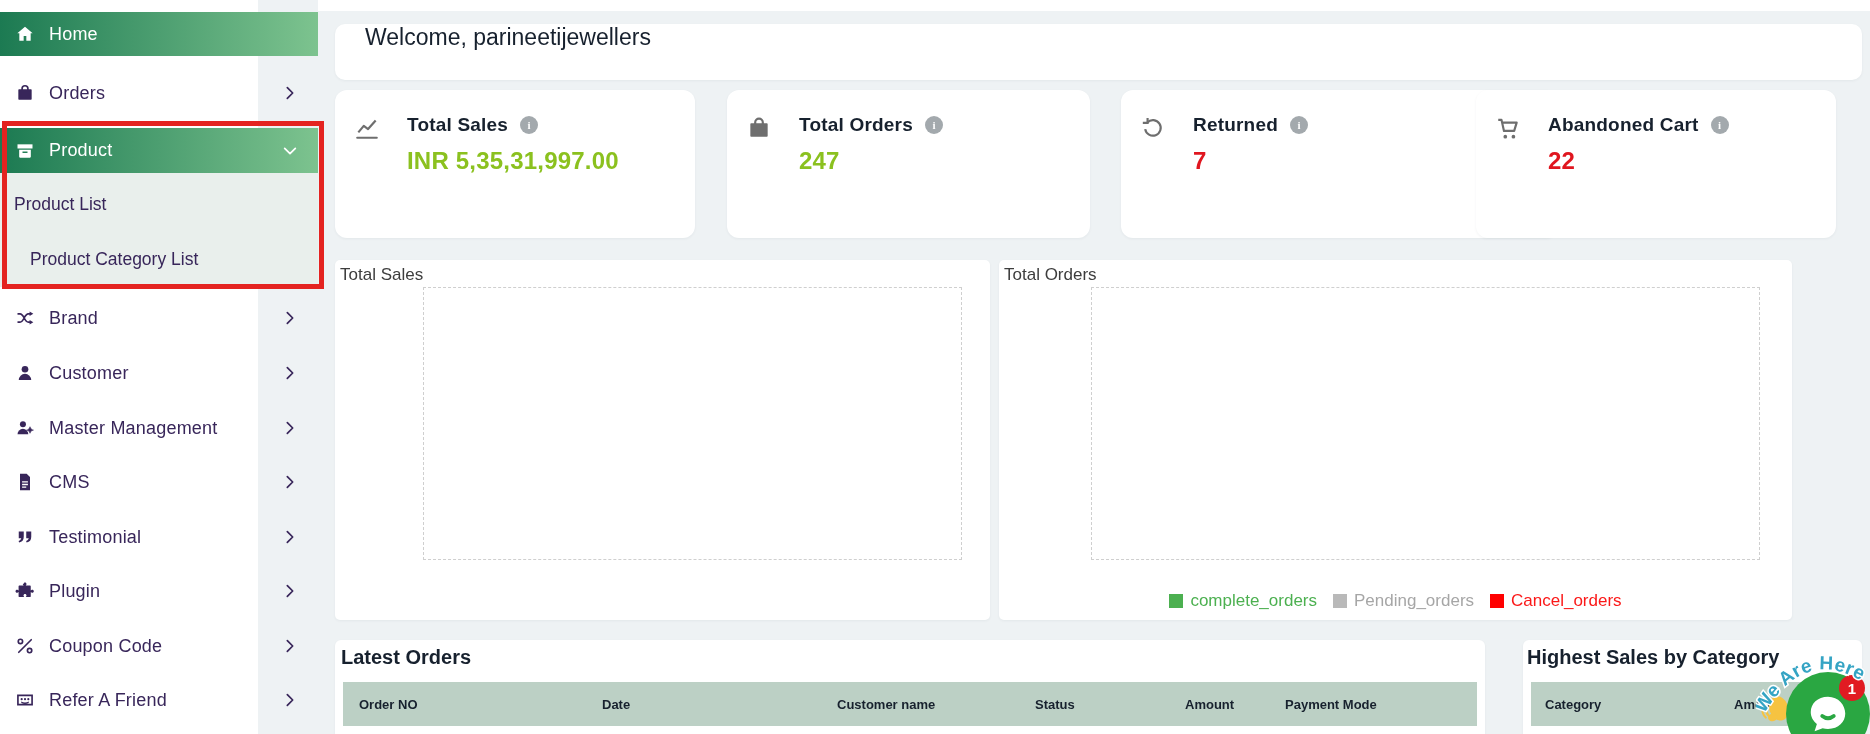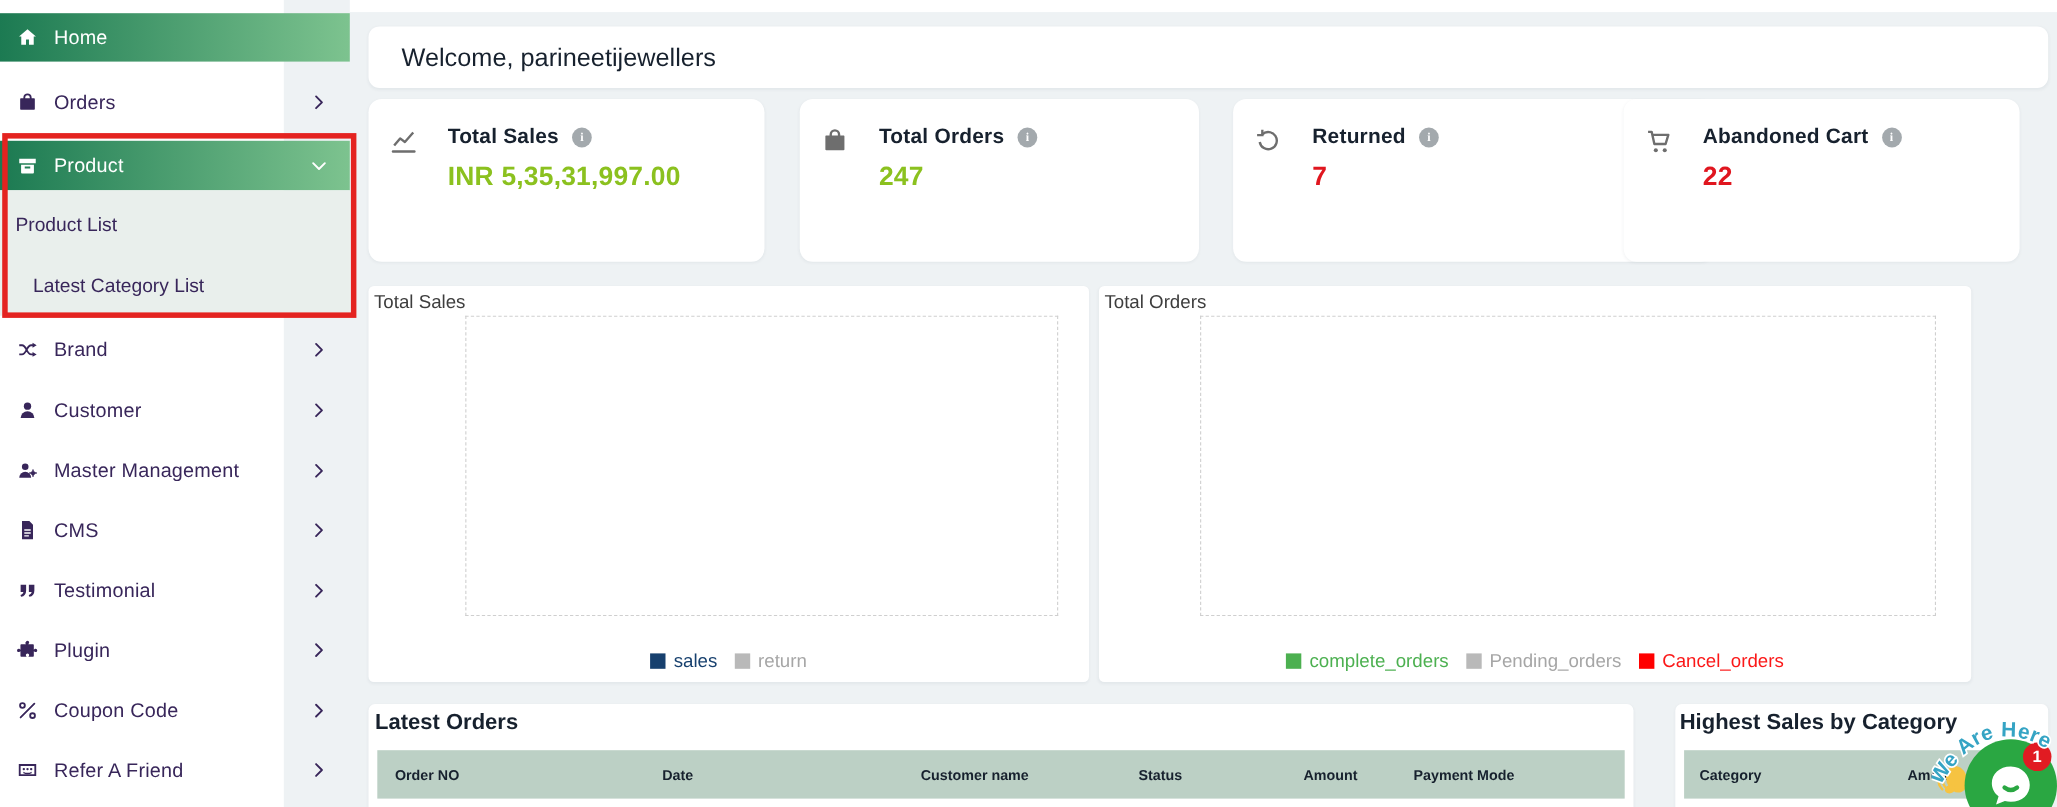--- a/index.html
+++ b/index.html
@@ -18,21 +18,21 @@
   .nav-active{background:linear-gradient(90deg,#1c7a52,#7dc38f);color:#fff;}
   .submenu{position:absolute;left:0;top:173px;width:318px;height:114px;background:#e9efec;}
   .sub-item{position:absolute;left:0;width:318px;height:44px;display:flex;align-items:center;
             padding-left:30px;box-sizing:border-box;color:#38265a;font-size:17.5px;cursor:pointer;}
   .annotation-box{position:absolute;left:2px;top:121px;width:322px;height:168px;
                   border:5px solid #e42320;box-sizing:border-box;z-index:6;pointer-events:none;}
 
   
   .topstrip{position:absolute;left:318px;top:0;width:1552px;height:11px;background:#fff;}
   .card{position:absolute;background:#fff;border-radius:10px;box-shadow:0 1px 3px rgba(20,40,60,.05);}
-  .welcome-card{left:335px;top:24px;width:1527px;height:56px;display:flex;align-items:center;padding:0 30px;box-sizing:border-box;}
+  .welcome-card{left:335px;top:24px;width:1527px;height:56px;display:flex;align-items:flex-start;padding:0 30px;box-sizing:border-box;}
   .welcome-text{font-size:23px;font-weight:400;color:#17212e;}
 
   .stat-card{top:90px;height:148px;border-radius:12px;}
   .stat-icon{position:absolute;left:19px;top:25px;color:#6e6e6e;}
   .stat-icon svg{width:26px;height:26px;}
   .stat-title-row{position:absolute;left:72px;top:24px;display:flex;align-items:center;gap:12px;}
   .stat-title{font-size:19px;font-weight:700;color:#17212e;letter-spacing:.2px;}
   .info{width:18px;height:18px;border-radius:50%;background:#a3a9ad;color:#fff;display:flex;
         align-items:center;justify-content:center;font-size:11px;font-weight:700;
         font-family:"Liberation Serif",serif;cursor:pointer;}
@@ -194,21 +194,21 @@
             <use href="#i-chev-d"></use>
           </svg>
         </span>
     </div>
 
     <div class="submenu">
       <div class="sub-item" style="top:9px;padding-left:14px;">
         <span>Product List</span>
       </div>
       <div class="sub-item" style="top:64px;">
-        <span>Latest Category List</span>
+        <span>Product Category List</span>
       </div>
     </div>
 
     <div class="nav-item" style="top:296px;">
       <span class="nav-icon">
           <svg class="ic">
             <use href="#i-shuffle"></use>
           </svg>
         </span>
       <span class="nav-label">Brand</span>
@@ -372,30 +372,20 @@
     <div class="stat-title-row">
       <span class="stat-title">Abandoned Cart</span>
       <span class="info"></span>
     </div>
     <div class="stat-value" style="color: rgb(224, 22, 31);">22</div>
   </div>
 
   <div class="card chart-card" style="left:335px;width:655px;">
     <div class="chart-title">Total Sales</div>
     <div class="plot-area" style="left:88px;width:537px;height:271px;"></div>
-    <div class="legend">
-      <span class="legend-item">
-        <span class="swatch" style="background: rgb(23, 64, 110);"></span>
-        <span style="color: rgb(23, 64, 110);">sales</span>
-      </span>
-      <span class="legend-item">
-        <span class="swatch" style="background: rgb(185, 185, 185);"></span>
-        <span style="color: rgb(166, 166, 166);">return</span>
-      </span>
-    </div>
   </div>
 
   <div class="card chart-card" style="left:999px;width:793px;">
     <div class="chart-title">Total Orders</div>
     <div class="plot-area" style="left:92px;width:667px;height:271px;"></div>
     <div class="legend">
       <span class="legend-item">
         <span class="swatch" style="background: rgb(76, 176, 80);"></span>
         <span style="color: rgb(76, 176, 80);">complete_orders</span>
       </span>

